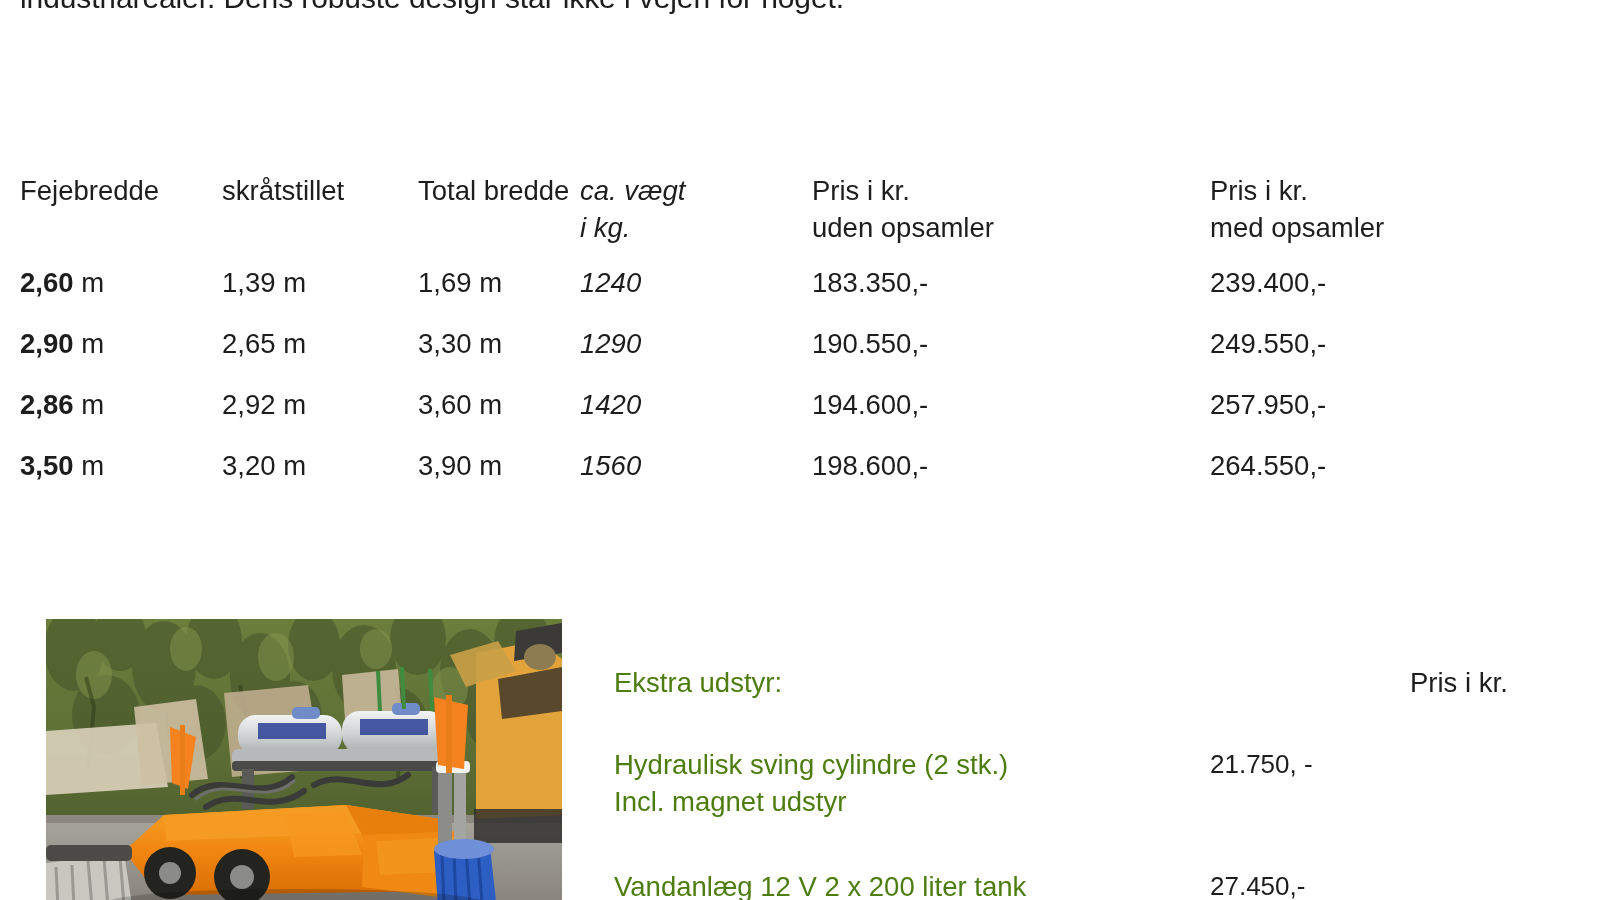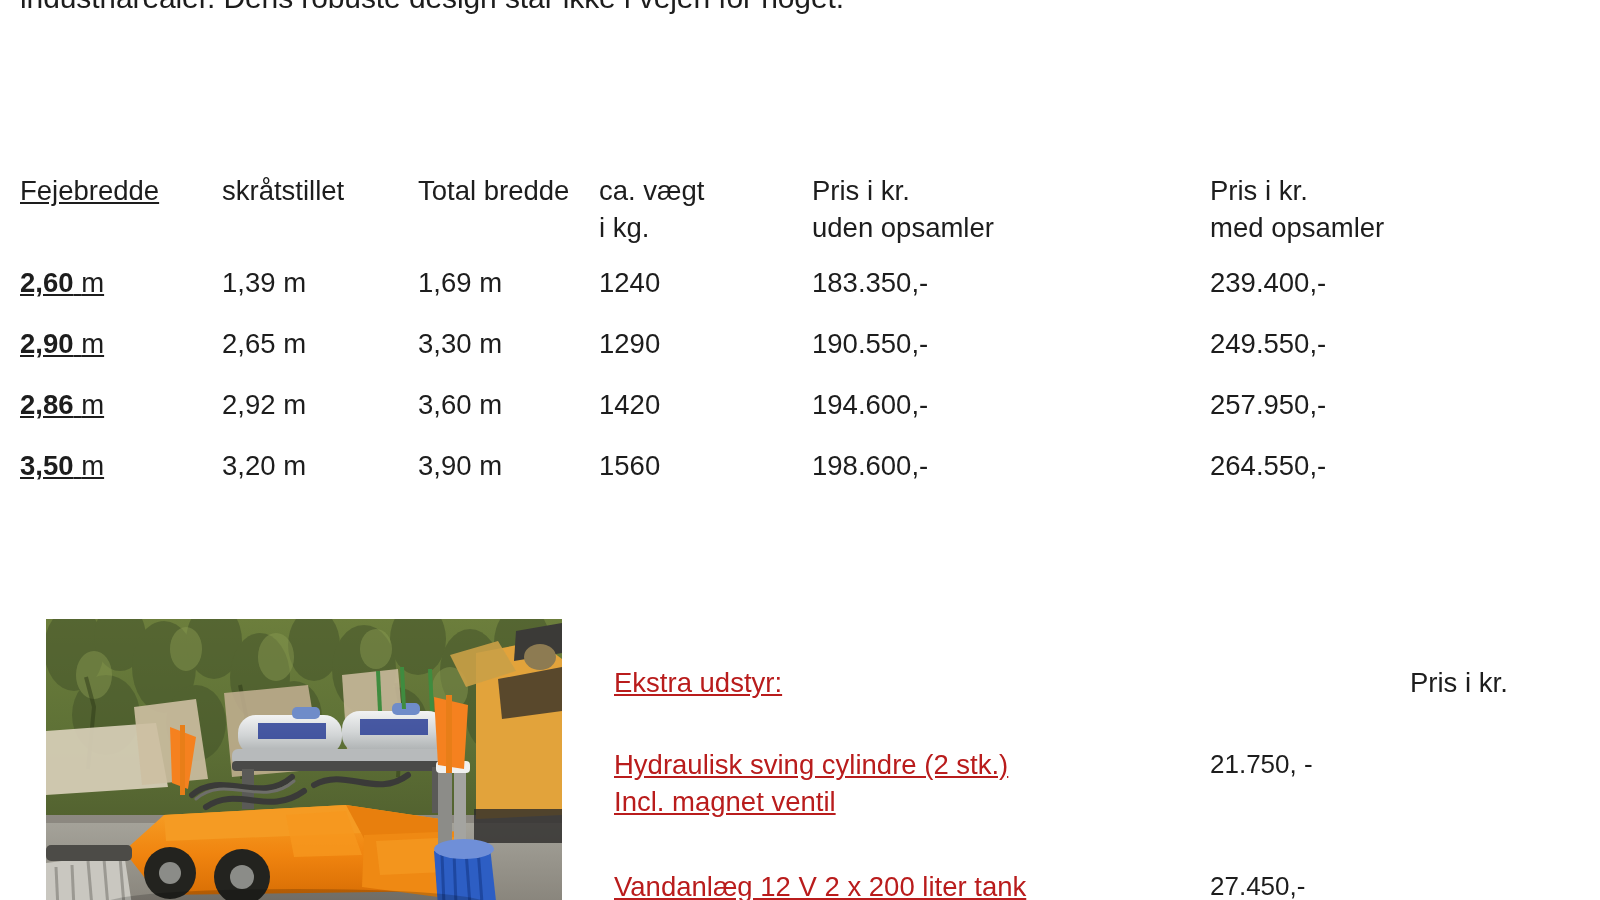--- a/index.html
+++ b/index.html
@@ -61,24 +61,24 @@
     position: absolute;
     top: 0;
     font-size: 27.5px;
     line-height: 37px;
     color: #1d1d1d;
     white-space: nowrap;
   }
   .cell .sub {
     display: block;
   }
-  .c1 { left: 0px; text-decoration: underline; }
+  .c1 { left: 0px; }
   .c2 { left: 202px; }
   .c3 { left: 398px; text-align: center; }
-  .c4 { left: 579px; }
+  .c4 { left: 560px; font-style: italic; }
   .c5 { left: 792px; }
   .c6 { left: 1190px; }
 
   .bold-width {
     font-weight: bold;
   }
   .unit {
     font-weight: normal;
   }
 
@@ -108,23 +108,22 @@
   .extras-row {
     position: relative;
     margin-bottom: 22px;
   }
   .extras-label {
     position: absolute;
     left: 0;
     top: 0;
     font-size: 27.5px;
     line-height: 37px;
-    color: #b91c1c;
-    white-space: nowrap;
-    text-decoration: underline;
+    color: #4d7c0f;
+    white-space: nowrap;
   }
   .extras-label .sub2 {
     display: block;
   }
   .extras-price {
     position: absolute;
     left: 596px;
     top: 0;
     font-size: 26px;
     line-height: 37px;
@@ -374,21 +373,21 @@
   <div class="extras">
 
     <div class="extras-row r-head">
       <div class="extras-label">Ekstra udstyr:</div>
       <div class="extras-header-price">Pris i kr.</div>
     </div>
 
     <div class="extras-row r-one">
       <div class="extras-label">
         <span>Hydraulisk sving cylindre (2 stk.)</span>
-        <span class="sub2">Incl. magnet ventil</span>
+        <span class="sub2">Incl. magnet udstyr</span>
       </div>
       <div class="extras-price">21.750, -</div>
     </div>
 
     <div class="extras-row r-two">
       <div class="extras-label">
         <span>Vandanlæg 12 V 2 x 200 liter tank</span>
       </div>
       <div class="extras-price">27.450,-</div>
     </div>

